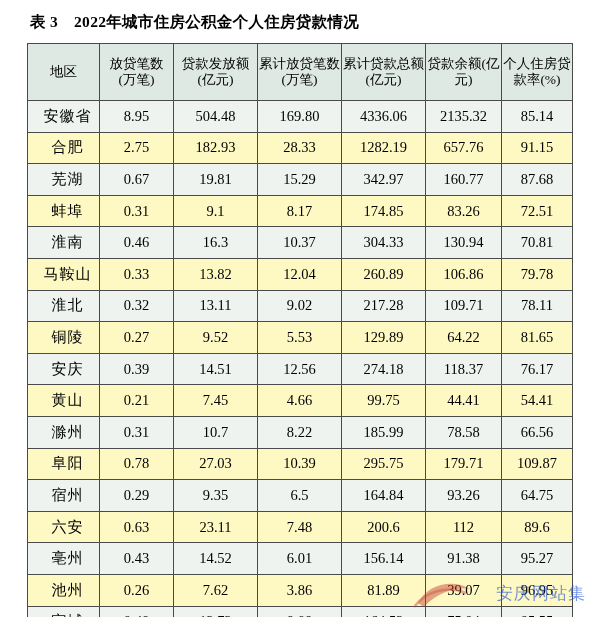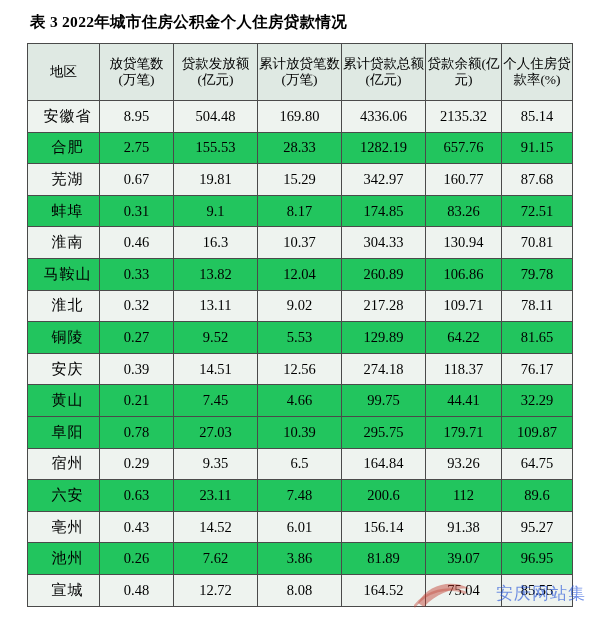--- a/index.html
+++ b/index.html
@@ -25,21 +25,21 @@
   .caption {
     display: flex;
     align-items: baseline;
     padding: 12px 0 10px 30px;
     font-size: 15.5px;
     font-weight: bold;
     letter-spacing: 0.3px;
     font-family: "Liberation Serif", serif;
   }
   .caption .cap-label {
-    margin-right: 4px;
+    margin-right: 16px;
   }
   .caption .cap-title {
     white-space: nowrap;
   }
   table.data {
     border-collapse: collapse;
     margin: 0 auto;
     width: 545px;
     table-layout: fixed;
     background: #ffffff;
@@ -64,21 +64,21 @@
     word-break: break-all;
     font-size: 13.5px;
   }
   table.data tbody tr {
     height: 31.6px;
   }
   table.data tbody tr.odd td {
     background: #eef3ef;
   }
   table.data tbody tr.even td {
-    background: #22c55e;
+    background: #fef9c3;
   }
   table.data tbody td.region {
     font-size: 15px;
     letter-spacing: 1px;
     padding-left: 8px;
   }
   table.data tbody td.num {
     font-size: 14.5px;
     font-family: "Liberation Serif", serif;
   }
@@ -169,21 +169,21 @@
           <td class="num">8.95</td>
           <td class="num">504.48</td>
           <td class="num">169.80</td>
           <td class="num">4336.06</td>
           <td class="num">2135.32</td>
           <td class="num">85.14</td>
         </tr>
         <tr class="even">
           <td class="region">合肥</td>
           <td class="num">2.75</td>
-          <td class="num">155.53</td>
+          <td class="num">182.93</td>
           <td class="num">28.33</td>
           <td class="num">1282.19</td>
           <td class="num">657.76</td>
           <td class="num">91.15</td>
         </tr>
         <tr class="odd">
           <td class="region">芜湖</td>
           <td class="num">0.67</td>
           <td class="num">19.81</td>
           <td class="num">15.29</td>
@@ -245,21 +245,30 @@
           <td class="num">118.37</td>
           <td class="num">76.17</td>
         </tr>
         <tr class="even">
           <td class="region">黄山</td>
           <td class="num">0.21</td>
           <td class="num">7.45</td>
           <td class="num">4.66</td>
           <td class="num">99.75</td>
           <td class="num">44.41</td>
-          <td class="num">32.29</td>
+          <td class="num">54.41</td>
+        </tr>
+        <tr class="odd">
+          <td class="region">滁州</td>
+          <td class="num">0.31</td>
+          <td class="num">10.7</td>
+          <td class="num">8.22</td>
+          <td class="num">185.99</td>
+          <td class="num">78.58</td>
+          <td class="num">66.56</td>
         </tr>
         <tr class="even">
           <td class="region">阜阳</td>
           <td class="num">0.78</td>
           <td class="num">27.03</td>
           <td class="num">10.39</td>
           <td class="num">295.75</td>
           <td class="num">179.71</td>
           <td class="num">109.87</td>
         </tr>

